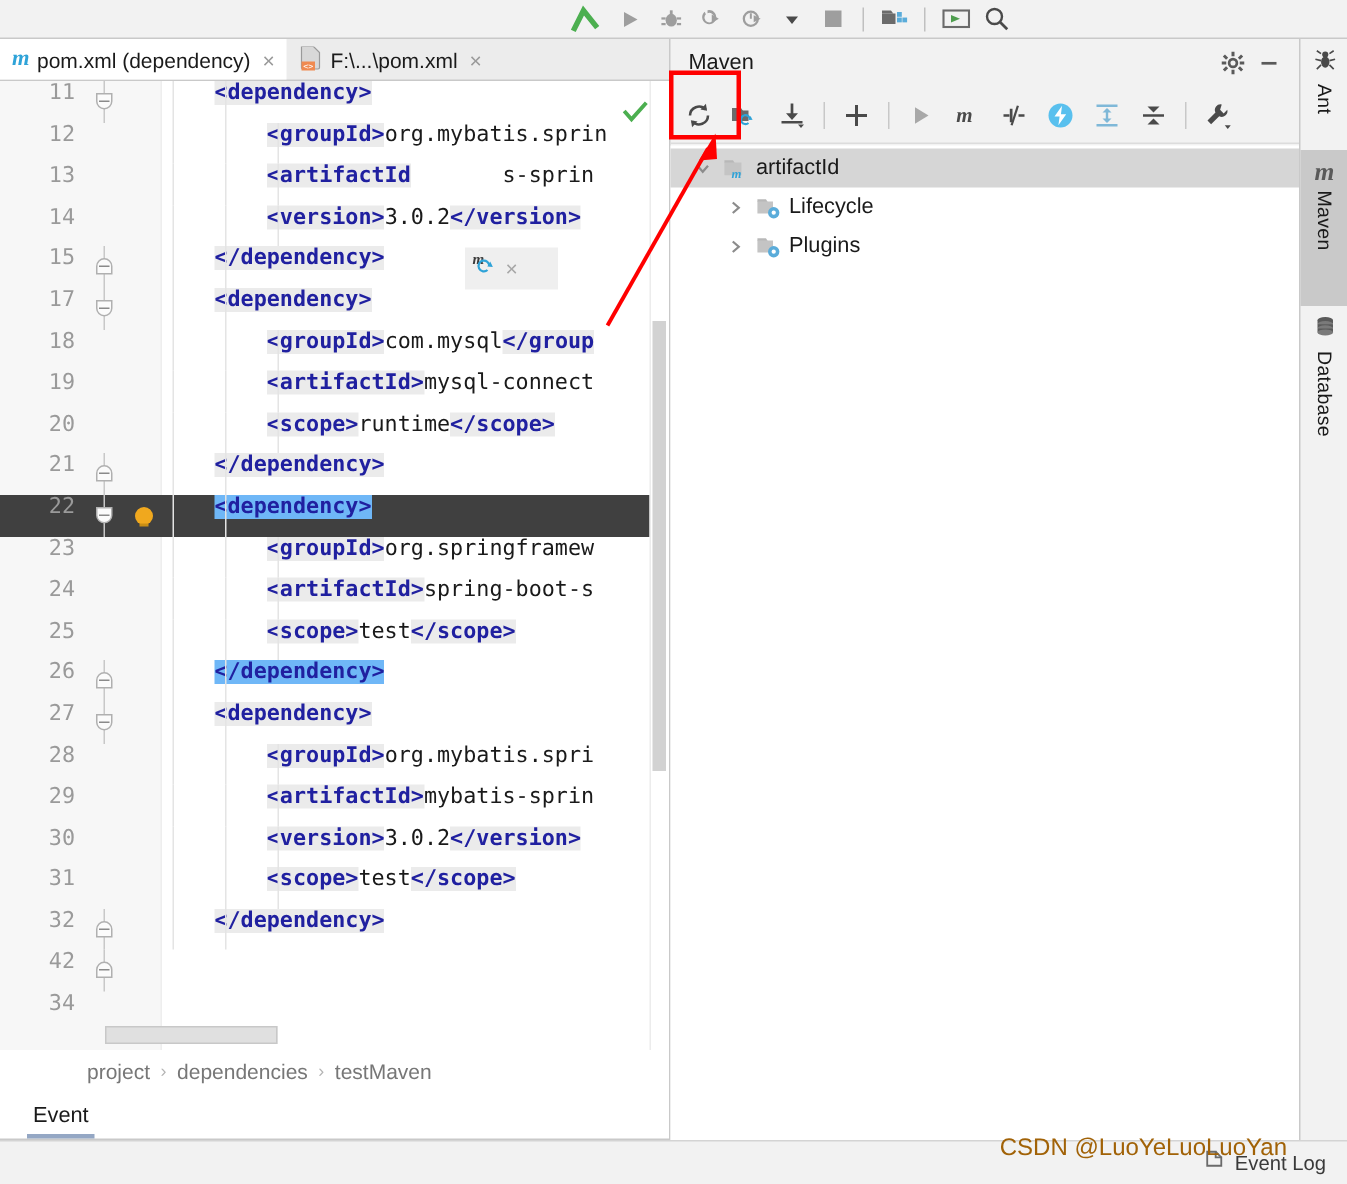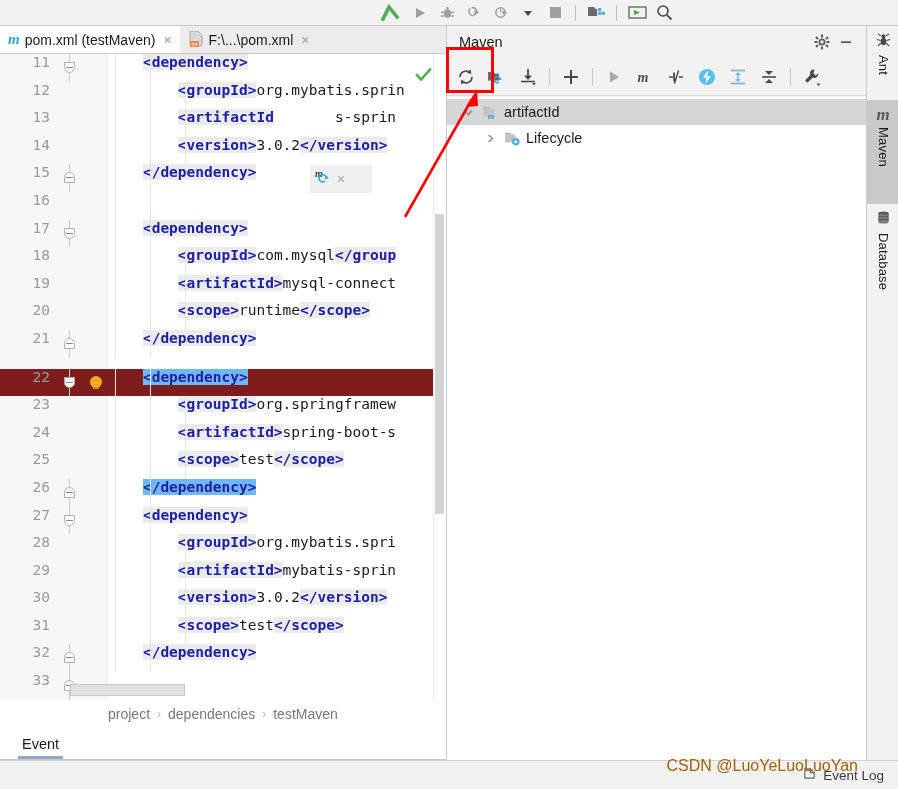--- a/index.html
+++ b/index.html
@@ -61,21 +61,21 @@
     position: absolute; left: 0; top: 0; width: 108px; height: 100%;
     background: #f7f7f7;
   }
   .gutter-line-sep { position: absolute; left: 107px; top: 0; width: 1px; height: 100%; background: #eeeeee; }
   .code-rows { position: absolute; left: 0; top: 0; width: 446px; }
   .row {
     position: relative; height: 27.6px; display: flex; 
     font-family: "DejaVu Sans Mono", monospace; font-size: 14.5px;
     white-space: pre;
   }
-  .row.cur { background: #7f1d1d; margin-top: 11px; }
+  .row.cur { background: #404040; }
   .lnum {
     width: 56px; text-align: right; padding-right: 6px;
     color: #9a9a9a; font-size: 14.5px;
     font-family: "DejaVu Sans Mono", monospace; flex: none;
   }
   .foldcol { width: 28px; flex: none; position: relative; height: 100%; }
   .bulbcol { width: 24px; flex: none; display: flex; align-items: center; justify-content: center; }
   .codetxt { flex: 1; color: #1a1a1a; padding-left: 0px; position: relative; }
   .tg { color: #2020a0; font-weight: bold; }
   .val { color: #1a1a1a; }
@@ -119,21 +119,21 @@
     position: absolute; left: 310px; top: 111px; width: 62px; height: 28px;
     background: #efefef; display: flex; align-items: center;
     gap: 4px; padding: 0 4px; z-index: 20;
   }
   .mvn-popup .x { color: #a7a7a7; font-size: 14px; }
 
   
   .breadcrumb {
     position: absolute; left: 0; top: 700px; width: 446px; height: 28px;
     background: #ffffff; display: flex; align-items: center;
-    padding-left: 108px; font-size: 14px; color: #777777; gap: 7px;
+    padding-left: 58px; font-size: 14px; color: #777777; gap: 7px;
   }
   .bc-sep { color: #b4b4b4; font-size: 12px; }
   .bottom-tabs {
     position: absolute; left: 0; top: 728px; width: 446px; height: 32px;
     background: #ffffff; border-bottom: 1px solid #c9c9c9;
     display: flex; align-items: center; padding-left: 22px; gap: 26px;
   }
   .btab { font-size: 14.5px; color: #1a1a1a; cursor: default; position: relative; height: 100%; display: flex; align-items: center; }
   .btab.active::after {
     content: ""; position: absolute; left: -4px; right: -4px; bottom: 0;
@@ -272,21 +272,21 @@
     <div class="green-arrow-top">
       <svg width="22" height="22" viewBox="0 0 22 22">
         <path d="M5 18 L11 6 L19 16" fill="none" stroke="#4caf50" stroke-width="3.6" stroke-linecap="square"></path>
       </svg>
     </div>
   </div>
 
   <div class="tabbar">
     <div class="etab active">
       <span class="mvn-m">m</span>
-      <span>pom.xml (testMaven)</span>
+      <span>pom.xml (dependency)</span>
       <span class="tab-close">×</span>
     </div>
     <div class="etab">
       <span>
         <svg width="16" height="17" viewBox="0 0 16 17" style="display:block">
           <path d="M2 0 h8 l4 4 v10 a1 1 0 0 1 -1 1 H3 a1 1 0 0 1 -1 -1 Z" fill="#d8d8d8" stroke="#9a9a9a" stroke-width="0.8"></path>
           <rect x="2" y="10" width="9" height="6" fill="#f08a50"></rect>
           <text x="6.5" y="15" font-size="5.5" fill="#ffffff" text-anchor="middle" font-family="monospace">&lt;&gt;</text>
         </svg>
       </span>
@@ -297,38 +297,37 @@
 
   <div class="editor">
     <div class="gutter"></div>
     <div class="gutter-line-sep"></div>
     <div class="code-rows" id="code-rows">
         <div class="row"><div class="lnum">11</div><div class="foldcol"><div class="fold-stem"></div><div class="fold-box round" style="border-radius: 0px 0px 6px 6px;"></div><div class="fold-minus"></div></div><div class="bulbcol"></div><div class="codetxt"><div class="indent-guide" style="left: 7px;"></div><div class="indent-guide" style="left: 42px;"></div><span class="val">    </span><span class="tg tokbg">&lt;dependency&gt;</span></div></div>
         <div class="row"><div class="lnum">12</div><div class="foldcol"></div><div class="bulbcol"></div><div class="codetxt"><div class="indent-guide" style="left: 7px;"></div><div class="indent-guide" style="left: 42px;"></div><div class="indent-guide" style="left: 77px;"></div><span class="val">        </span><span class="tg tokbg">&lt;groupId&gt;</span><span class="val">org.mybatis.sprin</span></div></div>
         <div class="row"><div class="lnum">13</div><div class="foldcol"></div><div class="bulbcol"></div><div class="codetxt"><div class="indent-guide" style="left: 7px;"></div><div class="indent-guide" style="left: 42px;"></div><div class="indent-guide" style="left: 77px;"></div><span class="val">        </span><span class="tg tokbg">&lt;artifactId</span><span class="val">       s-sprin</span></div></div>
         <div class="row"><div class="lnum">14</div><div class="foldcol"></div><div class="bulbcol"></div><div class="codetxt"><div class="indent-guide" style="left: 7px;"></div><div class="indent-guide" style="left: 42px;"></div><div class="indent-guide" style="left: 77px;"></div><span class="val">        </span><span class="tg tokbg">&lt;version&gt;</span><span class="val">3.0.2</span><span class="tg tokbg">&lt;/version&gt;</span></div></div>
         <div class="row"><div class="lnum">15</div><div class="foldcol"><div class="fold-stem"></div><div class="fold-box" style="border-radius: 6px 6px 0px 0px;"></div><div class="fold-minus"></div></div><div class="bulbcol"></div><div class="codetxt"><div class="indent-guide" style="left: 7px;"></div><div class="indent-guide" style="left: 42px;"></div><span class="val">    </span><span class="tg tokbg">&lt;/dependency&gt;</span></div></div>
-        <div class="row"><div class="lnum">16</div><div class="foldcol"></div><div class="bulbcol"></div><div class="codetxt"><div class="indent-guide" style="left: 7px;"></div><div class="indent-guide" style="left: 42px;"></div></div></div>
         <div class="row"><div class="lnum">17</div><div class="foldcol"><div class="fold-stem"></div><div class="fold-box round" style="border-radius: 0px 0px 6px 6px;"></div><div class="fold-minus"></div></div><div class="bulbcol"></div><div class="codetxt"><div class="indent-guide" style="left: 7px;"></div><div class="indent-guide" style="left: 42px;"></div><span class="val">    </span><span class="tg tokbg">&lt;dependency&gt;</span></div></div>
         <div class="row"><div class="lnum">18</div><div class="foldcol"></div><div class="bulbcol"></div><div class="codetxt"><div class="indent-guide" style="left: 7px;"></div><div class="indent-guide" style="left: 42px;"></div><div class="indent-guide" style="left: 77px;"></div><span class="val">        </span><span class="tg tokbg">&lt;groupId&gt;</span><span class="val">com.mysql</span><span class="tg tokbg">&lt;/group</span></div></div>
         <div class="row"><div class="lnum">19</div><div class="foldcol"></div><div class="bulbcol"></div><div class="codetxt"><div class="indent-guide" style="left: 7px;"></div><div class="indent-guide" style="left: 42px;"></div><div class="indent-guide" style="left: 77px;"></div><span class="val">        </span><span class="tg tokbg">&lt;artifactId&gt;</span><span class="val">mysql-connect</span></div></div>
         <div class="row"><div class="lnum">20</div><div class="foldcol"></div><div class="bulbcol"></div><div class="codetxt"><div class="indent-guide" style="left: 7px;"></div><div class="indent-guide" style="left: 42px;"></div><div class="indent-guide" style="left: 77px;"></div><span class="val">        </span><span class="tg tokbg">&lt;scope&gt;</span><span class="val">runtime</span><span class="tg tokbg">&lt;/scope&gt;</span></div></div>
         <div class="row"><div class="lnum">21</div><div class="foldcol"><div class="fold-stem"></div><div class="fold-box" style="border-radius: 6px 6px 0px 0px;"></div><div class="fold-minus"></div></div><div class="bulbcol"></div><div class="codetxt"><div class="indent-guide" style="left: 7px;"></div><div class="indent-guide" style="left: 42px;"></div><span class="val">    </span><span class="tg tokbg">&lt;/dependency&gt;</span></div></div>
         <div class="row cur"><div class="lnum">22</div><div class="foldcol"><div class="fold-stem"></div><div class="fold-box round" style="border-radius: 0px 0px 6px 6px;"></div><div class="fold-minus"></div></div><div class="bulbcol"><div class="bulb"></div></div><div class="codetxt"><div class="indent-guide" style="left: 7px;"></div><div class="indent-guide" style="left: 42px;"></div><span class="val">    </span><span class="tg sel">&lt;dependency&gt;</span></div></div>
         <div class="row"><div class="lnum">23</div><div class="foldcol"></div><div class="bulbcol"></div><div class="codetxt"><div class="indent-guide" style="left: 7px;"></div><div class="indent-guide" style="left: 42px;"></div><div class="indent-guide" style="left: 77px;"></div><span class="val">        </span><span class="tg tokbg">&lt;groupId&gt;</span><span class="val">org.springframew</span></div></div>
         <div class="row"><div class="lnum">24</div><div class="foldcol"></div><div class="bulbcol"></div><div class="codetxt"><div class="indent-guide" style="left: 7px;"></div><div class="indent-guide" style="left: 42px;"></div><div class="indent-guide" style="left: 77px;"></div><span class="val">        </span><span class="tg tokbg">&lt;artifactId&gt;</span><span class="val">spring-boot-s</span></div></div>
         <div class="row"><div class="lnum">25</div><div class="foldcol"></div><div class="bulbcol"></div><div class="codetxt"><div class="indent-guide" style="left: 7px;"></div><div class="indent-guide" style="left: 42px;"></div><div class="indent-guide" style="left: 77px;"></div><span class="val">        </span><span class="tg tokbg">&lt;scope&gt;</span><span class="val">test</span><span class="tg tokbg">&lt;/scope&gt;</span></div></div>
         <div class="row"><div class="lnum">26</div><div class="foldcol"><div class="fold-stem"></div><div class="fold-box" style="border-radius: 6px 6px 0px 0px;"></div><div class="fold-minus"></div></div><div class="bulbcol"></div><div class="codetxt"><div class="indent-guide" style="left: 7px;"></div><div class="indent-guide" style="left: 42px;"></div><span class="val">    </span><span class="tg sel">&lt;/dependency&gt;</span></div></div>
         <div class="row"><div class="lnum">27</div><div class="foldcol"><div class="fold-stem"></div><div class="fold-box round" style="border-radius: 0px 0px 6px 6px;"></div><div class="fold-minus"></div></div><div class="bulbcol"></div><div class="codetxt"><div class="indent-guide" style="left: 7px;"></div><div class="indent-guide" style="left: 42px;"></div><span class="val">    </span><span class="tg tokbg">&lt;dependency&gt;</span></div></div>
         <div class="row"><div class="lnum">28</div><div class="foldcol"></div><div class="bulbcol"></div><div class="codetxt"><div class="indent-guide" style="left: 7px;"></div><div class="indent-guide" style="left: 42px;"></div><div class="indent-guide" style="left: 77px;"></div><span class="val">        </span><span class="tg tokbg">&lt;groupId&gt;</span><span class="val">org.mybatis.spri</span></div></div>
         <div class="row"><div class="lnum">29</div><div class="foldcol"></div><div class="bulbcol"></div><div class="codetxt"><div class="indent-guide" style="left: 7px;"></div><div class="indent-guide" style="left: 42px;"></div><div class="indent-guide" style="left: 77px;"></div><span class="val">        </span><span class="tg tokbg">&lt;artifactId&gt;</span><span class="val">mybatis-sprin</span></div></div>
         <div class="row"><div class="lnum">30</div><div class="foldcol"></div><div class="bulbcol"></div><div class="codetxt"><div class="indent-guide" style="left: 7px;"></div><div class="indent-guide" style="left: 42px;"></div><div class="indent-guide" style="left: 77px;"></div><span class="val">        </span><span class="tg tokbg">&lt;version&gt;</span><span class="val">3.0.2</span><span class="tg tokbg">&lt;/version&gt;</span></div></div>
         <div class="row"><div class="lnum">31</div><div class="foldcol"></div><div class="bulbcol"></div><div class="codetxt"><div class="indent-guide" style="left: 7px;"></div><div class="indent-guide" style="left: 42px;"></div><div class="indent-guide" style="left: 77px;"></div><span class="val">        </span><span class="tg tokbg">&lt;scope&gt;</span><span class="val">test</span><span class="tg tokbg">&lt;/scope&gt;</span></div></div>
         <div class="row"><div class="lnum">32</div><div class="foldcol"><div class="fold-stem"></div><div class="fold-box" style="border-radius: 6px 6px 0px 0px;"></div><div class="fold-minus"></div></div><div class="bulbcol"></div><div class="codetxt"><div class="indent-guide" style="left: 7px;"></div><div class="indent-guide" style="left: 42px;"></div><span class="val">    </span><span class="tg tokbg">&lt;/dependency&gt;</span></div></div>
-        <div class="row"><div class="lnum">33</div><div class="foldcol"><div class="fold-stem"></div><div class="fold-box" style="border-radius: 6px 6px 0px 0px;"></div><div class="fold-minus"></div></div><div class="bulbcol"></div></div>
+        <div class="row"><div class="lnum">42</div><div class="foldcol"><div class="fold-stem"></div><div class="fold-box" style="border-radius: 6px 6px 0px 0px;"></div><div class="fold-minus"></div></div><div class="bulbcol"></div></div>
         <div class="row"><div class="lnum">34</div><div class="foldcol"></div><div class="bulbcol"></div><div class="codetxt"></div></div>
       </div>
 
     <div class="ed-check">
       <svg width="17" height="17" viewBox="0 0 17 17">
         <path d="M2 9 L6 13.5 L15 3.5" fill="none" stroke="#4caf50" stroke-width="2.6" stroke-linecap="square"></path>
       </svg>
     </div>
     <div class="ed-rightstripe"></div>
     <div class="ed-vscroll"></div>
@@ -489,20 +488,36 @@
           <span style="display: flex;">
             <svg width="17" height="17" viewBox="0 0 18 18">
               <path d="M1 3 h6 l1.3 2 H1 Z" fill="#b8b8b8"></path>
               <path d="M1 4.6 h11 v8.5 H1 Z" fill="#c4c4c4"></path>
               <circle cx="12.5" cy="12.5" r="4" fill="#5aacda"></circle>
               <circle cx="12.5" cy="12.5" r="1.5" fill="#ffffff"></circle>
             </svg>
           </span>
           <span>Lifecycle</span>
         </div>
+        <div class="tnode" style="padding-left: 34px;">
+          <span class="tw">
+            <svg width="11" height="11" viewBox="0 0 11 11">
+              <path d="M3.5 2 L7.5 5.5 L3.5 9" fill="none" stroke="#8c8c8c" stroke-width="1.5"></path>
+            </svg>
+          </span>
+          <span style="display: flex;">
+            <svg width="17" height="17" viewBox="0 0 18 18">
+              <path d="M1 3 h6 l1.3 2 H1 Z" fill="#b8b8b8"></path>
+              <path d="M1 4.6 h11 v8.5 H1 Z" fill="#c4c4c4"></path>
+              <circle cx="12.5" cy="12.5" r="4" fill="#5aacda"></circle>
+              <circle cx="12.5" cy="12.5" r="1.5" fill="#ffffff"></circle>
+            </svg>
+          </span>
+          <span>Plugins</span>
+        </div>
       </div>
   </div>
 
   <div class="rightbar">
     <div class="sbtn" style="height:74px">
       <span>
         <svg width="15" height="15" viewBox="0 0 16 16">
           <ellipse cx="8" cy="10" rx="3" ry="4" fill="#4a4a4a"></ellipse>
           <circle cx="8" cy="4.6" r="2.2" fill="#4a4a4a"></circle>
           <path d="M5 4 L2 2 M11 4 L14 2 M5 9 L1 8 M11 9 L15 8 M5 12 L2 15 M11 12 L14 15" stroke="#4a4a4a" stroke-width="1.2"></path>

